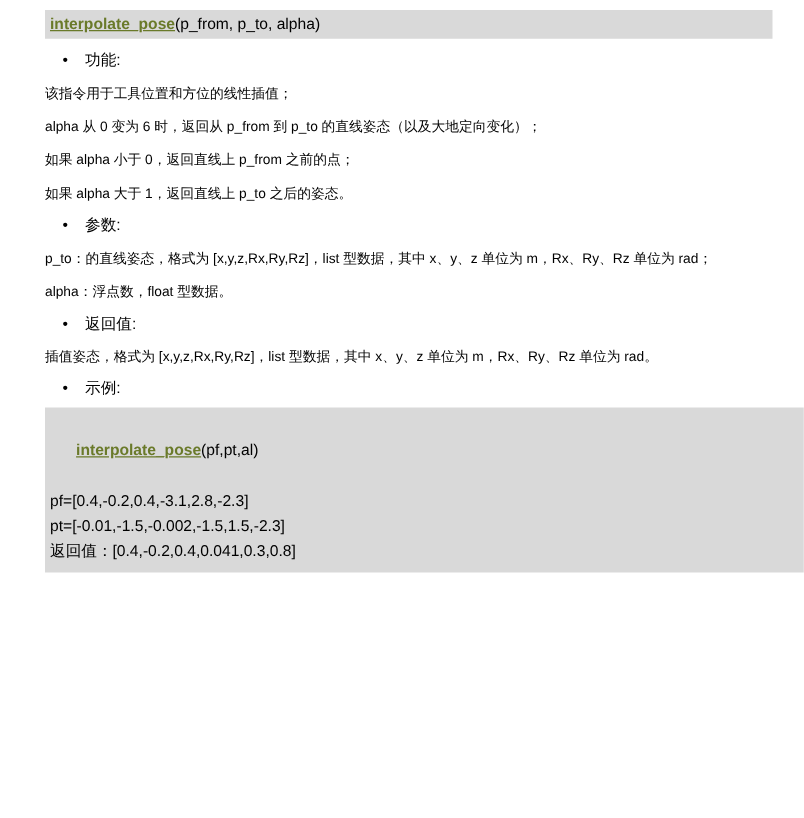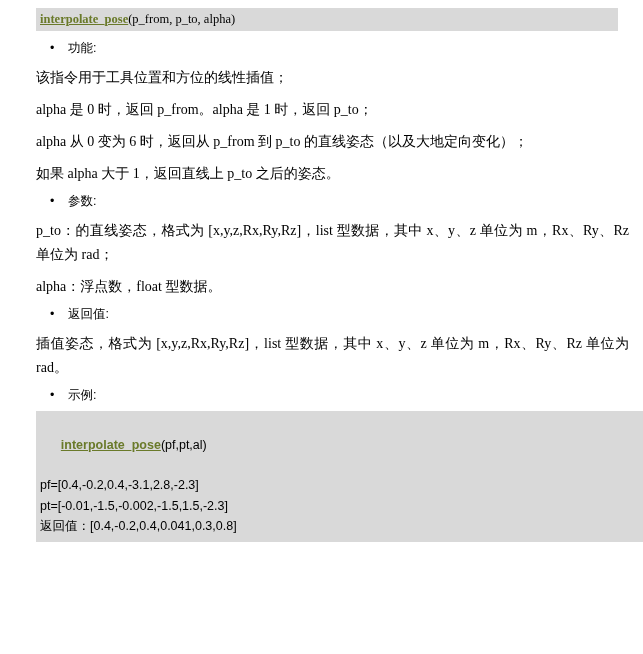--- a/index.html
+++ b/index.html
@@ -29,21 +29,20 @@
     color: #000;
   }
   .sig-bar {
     background: #d9d9d9;
     margin: 0 0 8px 18px;
     padding: 3px 4px 3px 4px;
     font-size: 12.5px;
     line-height: 1.35;
     width: 582px;
     box-sizing: border-box;
-    font-family: Liberation Serif, serif;
   }
   .fn-name {
     color: #6a7a2a;
     text-decoration: underline;
     font-weight: bold;
   }
   .fn-args {
     color: #000;
   }
   ul.bullets {
@@ -65,25 +64,24 @@
     font-size: 12.5px;
     line-height: 1.5;
   }
   .bullet-label {
     font-size: 12.5px;
     line-height: 1.5;
     text-align: right;
   }
   .para {
     margin: 8px 0 0 0;
-    font-size: 14px;
+    font-size: 11px;
     line-height: 1.72;
     padding-left: 18px;
     text-align: justify;
-    font-family: Liberation Serif, serif;
   }
   .para:first-of-type {
     margin-top: 8px;
   }
   .block-group {
     margin-bottom: 6px;
   }
   .code-block {
     background: #d9d9d9;
     margin: 6px 0 0 18px;
@@ -113,22 +111,22 @@
   </div>
 
   <ul class="bullets">
 
     <li class="bullet">
       <span class="bullet-dot">•</span>
       <span class="bullet-label">功能:</span>
     </li>
     <div class="block-group">
       <div class="para">该指令用于工具位置和方位的线性插值；</div>
-      <div class="para">alpha 是 0 时，返回 p_from。alpha 是 1 时，返回 p_to；</div>
       <div class="para">alpha 从 0 变为 6 时，返回从 p_from 到 p_to 的直线姿态（以及大地定向变化）；</div>
+      <div class="para">如果 alpha 小于 0，返回直线上 p_from 之前的点；</div>
       <div class="para">如果 alpha 大于 1，返回直线上 p_to 之后的姿态。</div>
     </div>
 
     <li class="bullet">
       <span class="bullet-dot">•</span>
       <span class="bullet-label">参数:</span>
     </li>
     <div class="block-group">
       <div class="para">p_to：的直线姿态，格式为 [x,y,z,Rx,Ry,Rz]，list 型数据，其中 x、y、z 单位为 m，Rx、Ry、Rz 单位为 rad；</div>
       <div class="para">alpha：浮点数，float 型数据。</div>

